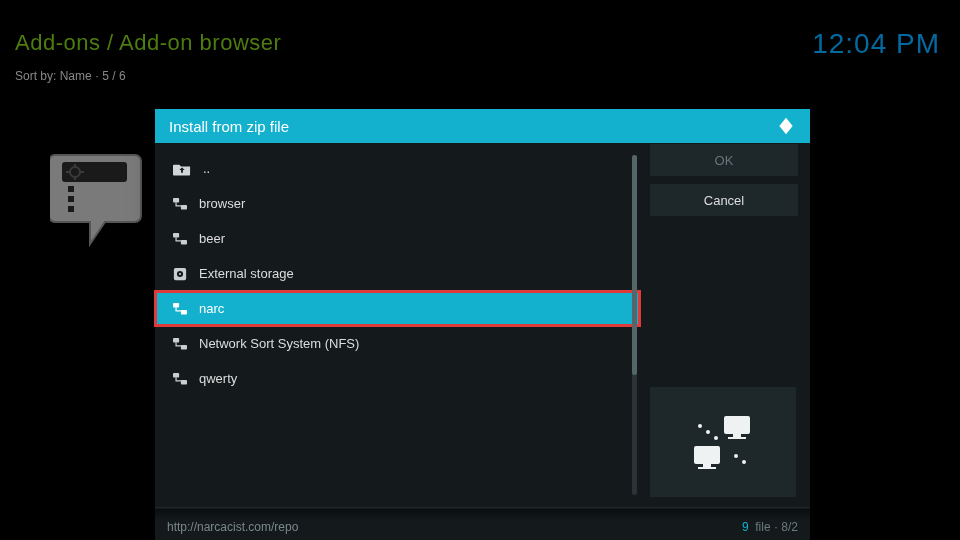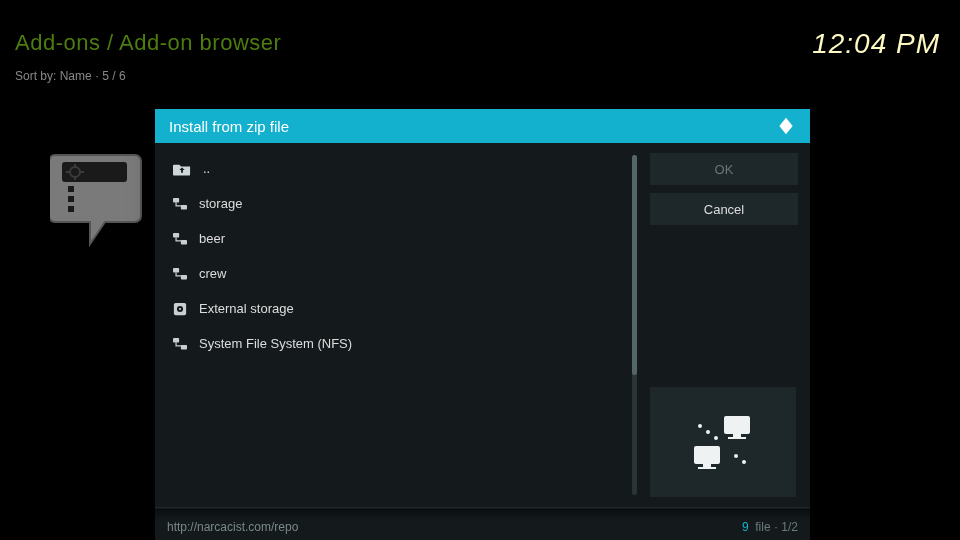--- a/index.html
+++ b/index.html
@@ -13,23 +13,22 @@
   }
   .breadcrumb-title { font-size: 22px; font-weight: 300; color: #4d7c0f; letter-spacing: 0.5px; }
   .breadcrumb-sub { font-size: 12px; color: #888; margin-top: 13px; }
 
   .clock {
     position: absolute;
     top: 28px;
     right: 20px;
     font-size: 28px;
     font-weight: 300;
-    color: #fef9c3;
+    color: #0369a1;
     letter-spacing: 1px;
-    font-style: italic;
   }
 
   .zip-icon-bg {
     position: absolute;
     left: 50px;
     top: 150px;
     width: 130px;
     height: 100px;
   }
 
@@ -99,21 +98,21 @@
     position: absolute;
     top: 0;
     width: 5px;
     height: 220px;
     background: #56656a;
     border-radius: 3px;
   }
 
   .side-col {
     width: 170px;
-    padding: 10px 12px 10px 10px;
+    padding: 1px 12px 10px 10px;
     display: flex;
     flex-direction: column;
   }
 
   .dlg-btn {
     height: 32px;
     background: #1e272a;
     color: #ddd;
     font-size: 13px;
     display: flex;
@@ -211,70 +210,80 @@
         </div>
 
         <div class="file-item">
           <span class="net-icon">
             <svg viewBox="0 0 16 14">
                 <rect x="0" y="0" width="7" height="5" rx="1" fill="#c7cfd1"></rect>
                 <rect x="9" y="8" width="7" height="5" rx="1" fill="#c7cfd1"></rect>
                 <path stroke="#c7cfd1" stroke-width="1.4" fill="none" d="M3.5 5 v4 h6"></path>
               </svg>
           </span>
-          <span>storage</span>
+          <span>browser</span>
         </div>
 
         <div class="file-item">
           <span class="net-icon">
             <svg viewBox="0 0 16 14">
                 <rect x="0" y="0" width="7" height="5" rx="1" fill="#c7cfd1"></rect>
                 <rect x="9" y="8" width="7" height="5" rx="1" fill="#c7cfd1"></rect>
                 <path stroke="#c7cfd1" stroke-width="1.4" fill="none" d="M3.5 5 v4 h6"></path>
               </svg>
           </span>
           <span>beer</span>
         </div>
 
-        <div class="file-item">
-          <span class="net-icon">
-            <svg viewBox="0 0 16 14">
-                <rect x="0" y="0" width="7" height="5" rx="1" fill="#c7cfd1"></rect>
-                <rect x="9" y="8" width="7" height="5" rx="1" fill="#c7cfd1"></rect>
-                <path stroke="#c7cfd1" stroke-width="1.4" fill="none" d="M3.5 5 v4 h6"></path>
-              </svg>
-          </span>
-          <span>crew</span>
-        </div>
 
 
         <div class="file-item">
           <span class="drive-icon">
             <svg viewBox="0 0 16 16">
                 <rect x="1" y="1" width="14" height="14" rx="2" fill="#c7cfd1"></rect>
                 <circle cx="8" cy="8" r="3.5" fill="#141a1c"></circle>
                 <circle cx="8" cy="8" r="1.2" fill="#c7cfd1"></circle>
               </svg>
           </span>
           <span>External storage</span>
         </div>
 
 
+        <div class="file-item selected">
+          <span class="net-icon">
+            <svg viewBox="0 0 16 14">
+                <rect x="0" y="0" width="7" height="5" rx="1" fill="#fff"></rect>
+                <rect x="9" y="8" width="7" height="5" rx="1" fill="#fff"></rect>
+                <path stroke="#fff" stroke-width="1.4" fill="none" d="M3.5 5 v4 h6"></path>
+              </svg>
+          </span>
+          <span>narc</span>
+        </div>
 
         <div class="file-item">
           <span class="net-icon">
             <svg viewBox="0 0 16 14">
                 <rect x="0" y="0" width="7" height="5" rx="1" fill="#c7cfd1"></rect>
                 <rect x="9" y="8" width="7" height="5" rx="1" fill="#c7cfd1"></rect>
                 <path stroke="#c7cfd1" stroke-width="1.4" fill="none" d="M3.5 5 v4 h6"></path>
               </svg>
           </span>
-          <span>System File System (NFS)</span>
-        </div>
-
+          <span>Network Sort System (NFS)</span>
+        </div>
+
+        <div class="file-item">
+          <span class="net-icon">
+            <svg viewBox="0 0 16 14">
+                <rect x="0" y="0" width="7" height="5" rx="1" fill="#c7cfd1"></rect>
+                <rect x="9" y="8" width="7" height="5" rx="1" fill="#c7cfd1"></rect>
+                <path stroke="#c7cfd1" stroke-width="1.4" fill="none" d="M3.5 5 v4 h6"></path>
+              </svg>
+          </span>
+          <span>qwerty</span>
+        </div>
 
       </div>
       <div class="scrollbar">
         <div class="scrollthumb"></div>
       </div>
     </div>
 
     <div class="side-col">
       <div class="dlg-btn disabled">OK</div>
       <div class="dlg-btn">Cancel</div>
@@ -294,17 +303,17 @@
         </svg>
       </div>
     </div>
   </div>
 
   <div class="dialog-footer">
     <span>http://narcacist.com/repo</span>
     <span class="footer-right">
       <span>9</span>
       <span class="muted">&nbsp;</span><span class="muted">file</span>
-      <span class="muted"> · </span><span class="muted">1/2</span>
+      <span class="muted"> · </span><span class="muted">8/2</span>
     </span>
   </div>
 </div>
 <div class="shadow-bar"></div>
 
 </body></html>

